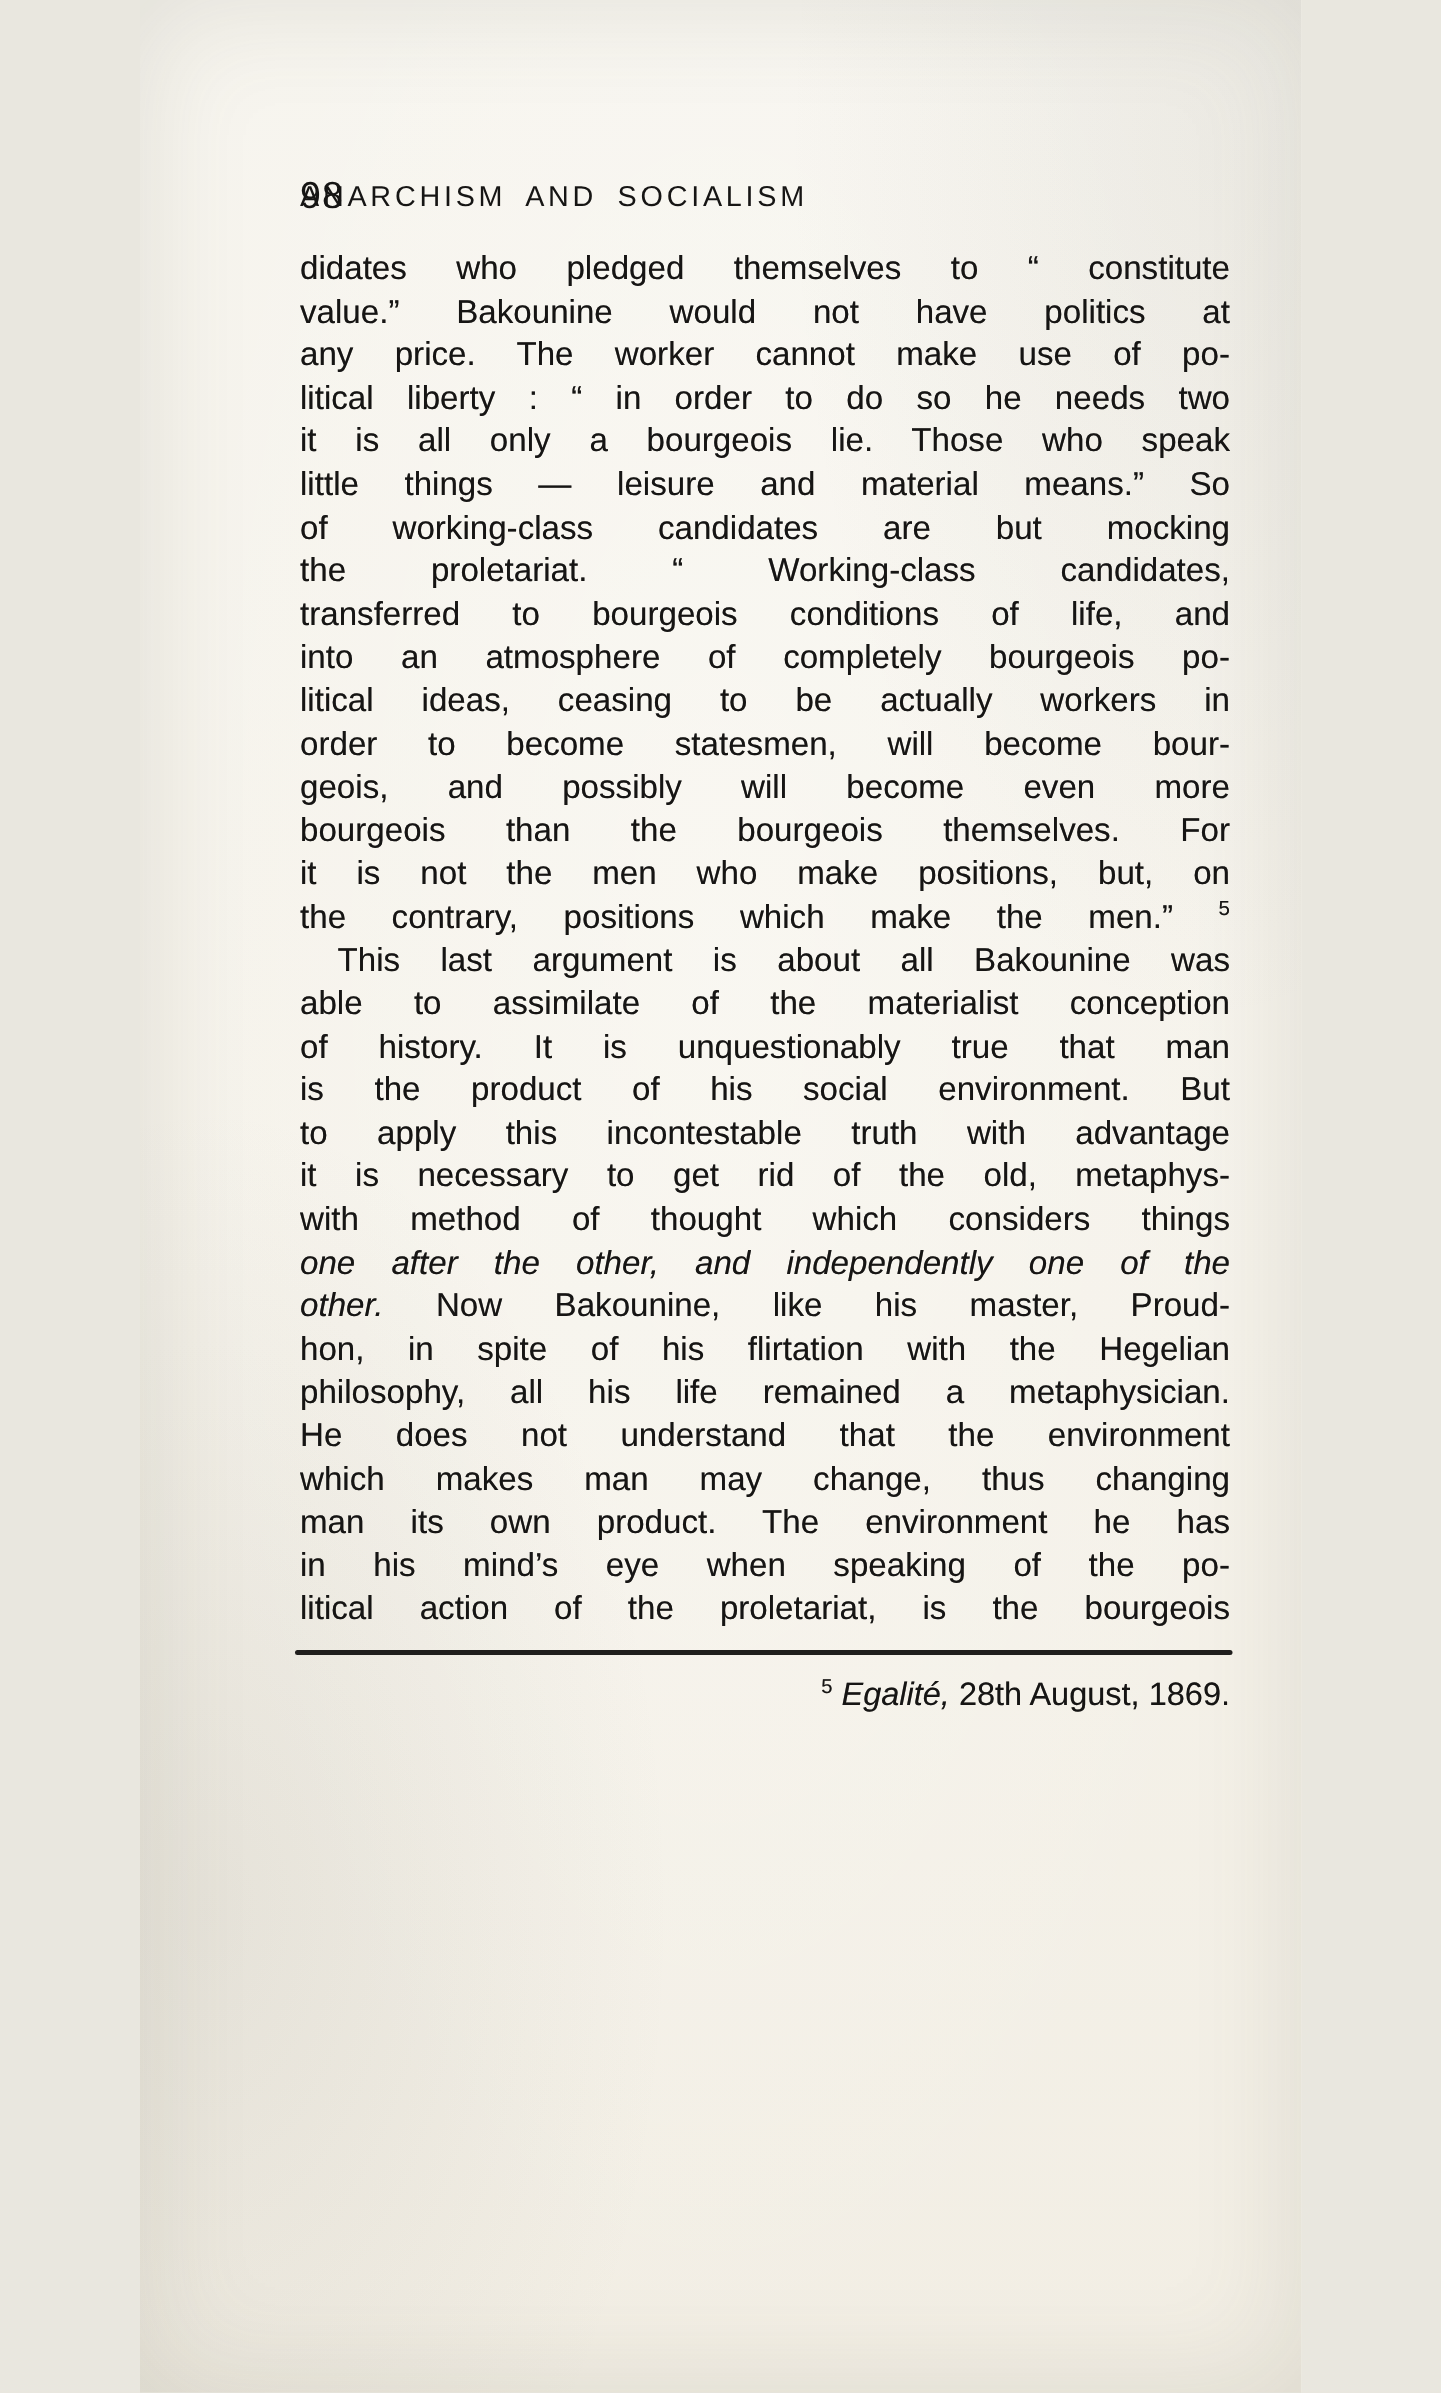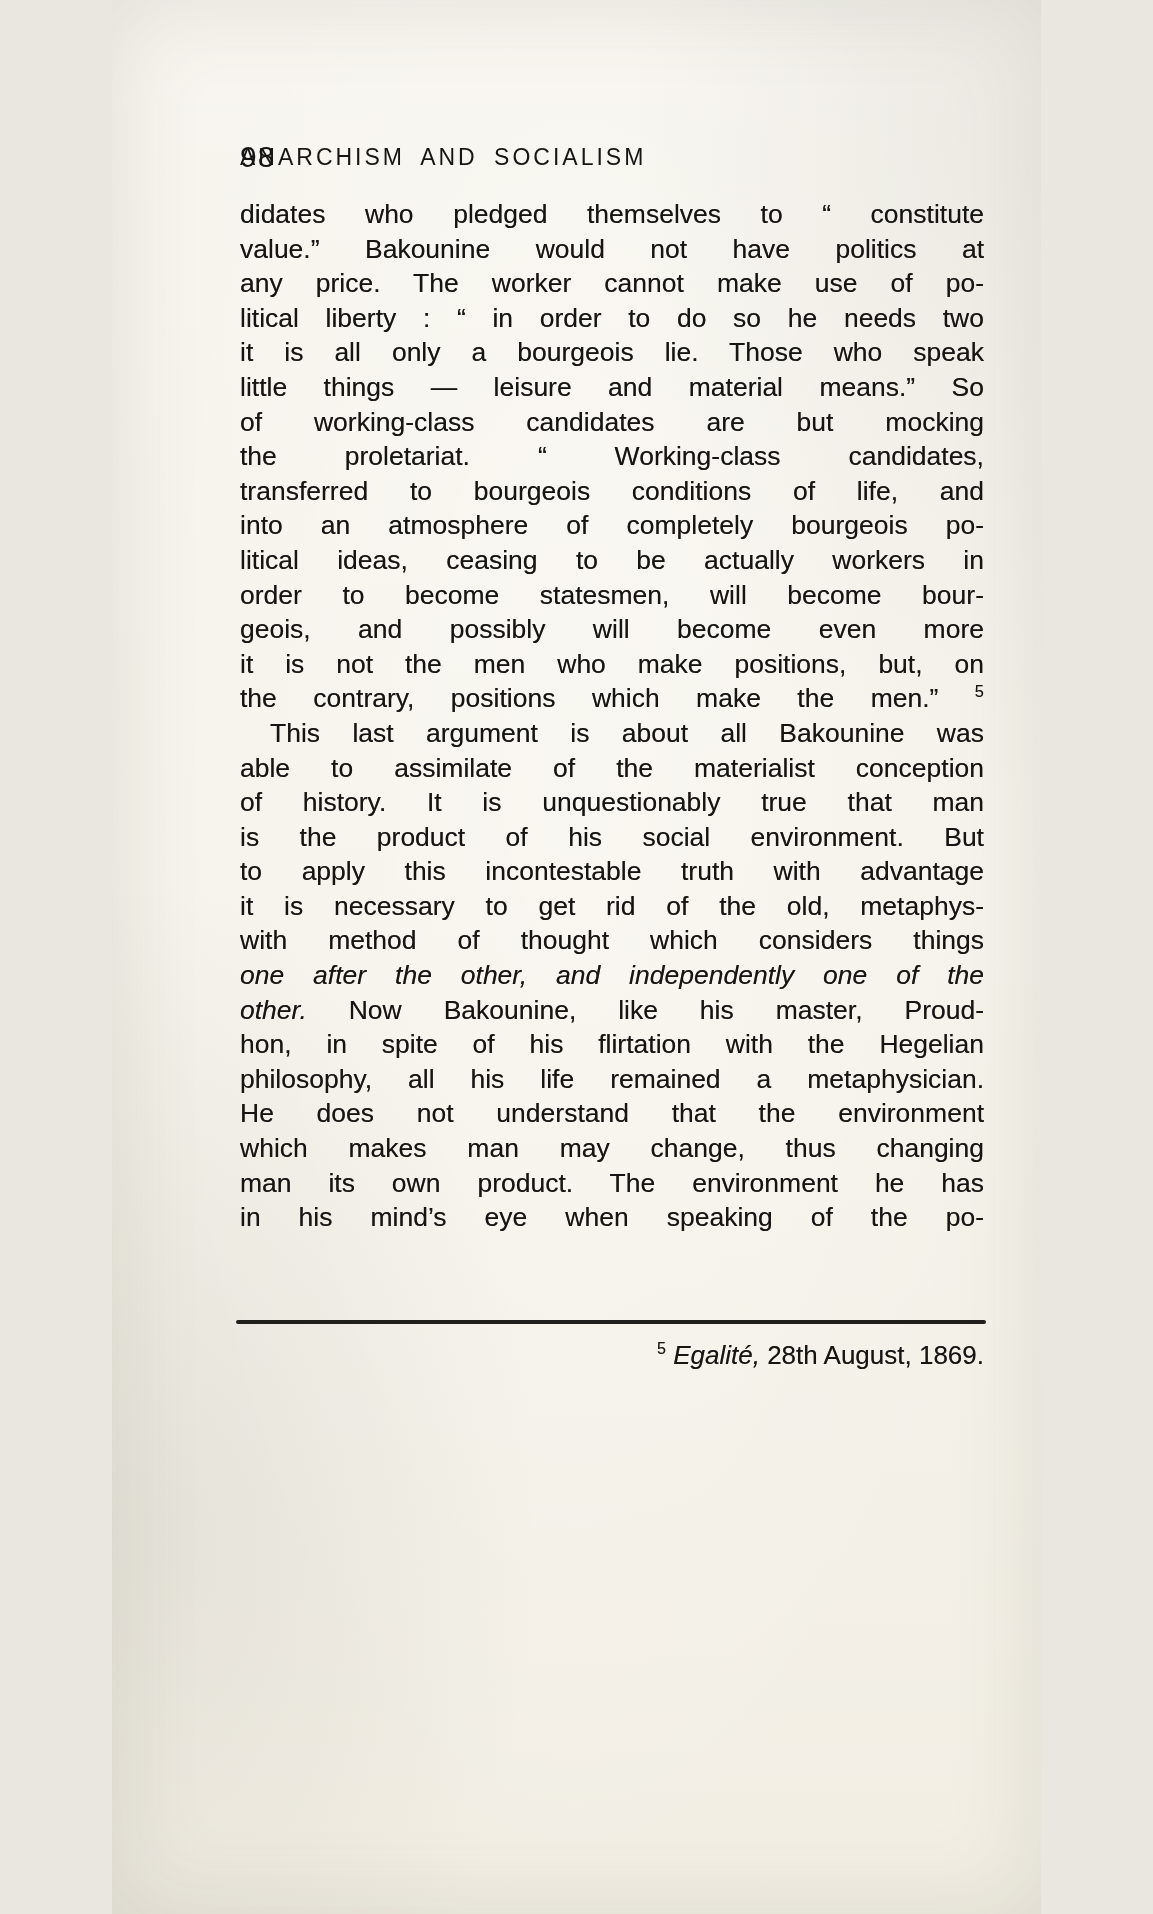--- a/index.html
+++ b/index.html
@@ -97,36 +97,38 @@
       <div class="line"><span>litical liberty : “ in order to do so he needs two</span></div>
       <div class="line"><span>it is all only a bourgeois lie. Those who speak</span></div>
       <div class="line"><span>little things — leisure and material means.” So</span></div>
       <div class="line"><span>of working-class candidates are but mocking</span></div>
       <div class="line"><span>the proletariat. “ Working-class candidates,</span></div>
       <div class="line"><span>transferred to bourgeois conditions of life, and</span></div>
       <div class="line"><span>into an atmosphere of completely bourgeois po-</span></div>
       <div class="line"><span>litical ideas, ceasing to be actually workers in</span></div>
       <div class="line"><span>order to become statesmen, will become bour-</span></div>
       <div class="line"><span>geois, and possibly will become even more</span></div>
+      <div class="line"><span>bourgeois than the bourgeois themselves. For</span></div>
       <div class="line"><span>it is not the men who make positions, but, on</span></div>
       <div class="line"><span>the contrary, positions which make the men.” </span><sup>5</sup></div>
       <div class="line indent"><span>This last argument is about all Bakounine was</span></div>
       <div class="line"><span>able to assimilate of the materialist conception</span></div>
       <div class="line"><span>of history. It is unquestionably true that man</span></div>
       <div class="line"><span>is the product of his social environment. But</span></div>
       <div class="line"><span>to apply this incontestable truth with advantage</span></div>
       <div class="line"><span>it is necessary to get rid of the old, metaphys-</span></div>
       <div class="line"><span>with method of thought which considers things</span></div>
       <div class="line"><i>one after the other, and independently one of the</i></div>
       <div class="line"><i>other.</i><span> Now Bakounine, like his master, Proud-</span></div>
       <div class="line"><span>hon, in spite of his flirtation with the Hegelian</span></div>
       <div class="line"><span>philosophy, all his life remained a metaphysician.</span></div>
       <div class="line"><span>He does not understand that the environment</span></div>
       <div class="line"><span>which makes man may change, thus changing</span></div>
       <div class="line"><span>man its own product. The environment he has</span></div>
       <div class="line"><span>in his mind’s eye when speaking of the po-</span></div>
+      <div class="line"><span>litical action of the proletariat, is the bourgeois</span></div>
     </div>
 
   <div class="footnote-rule"></div>
 
   <div class="footnote"><sup>5</sup><i> Egalité,</i><span> 28th August, 1869.</span></div>
 
 </div>
 
 </body></html>

